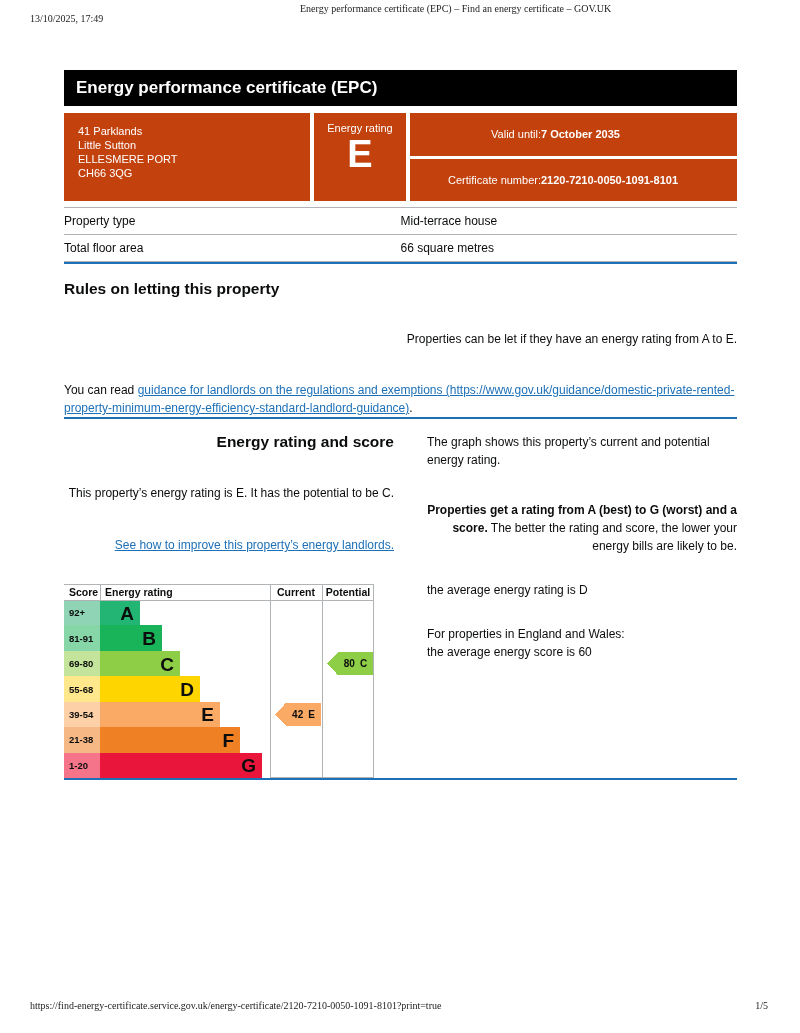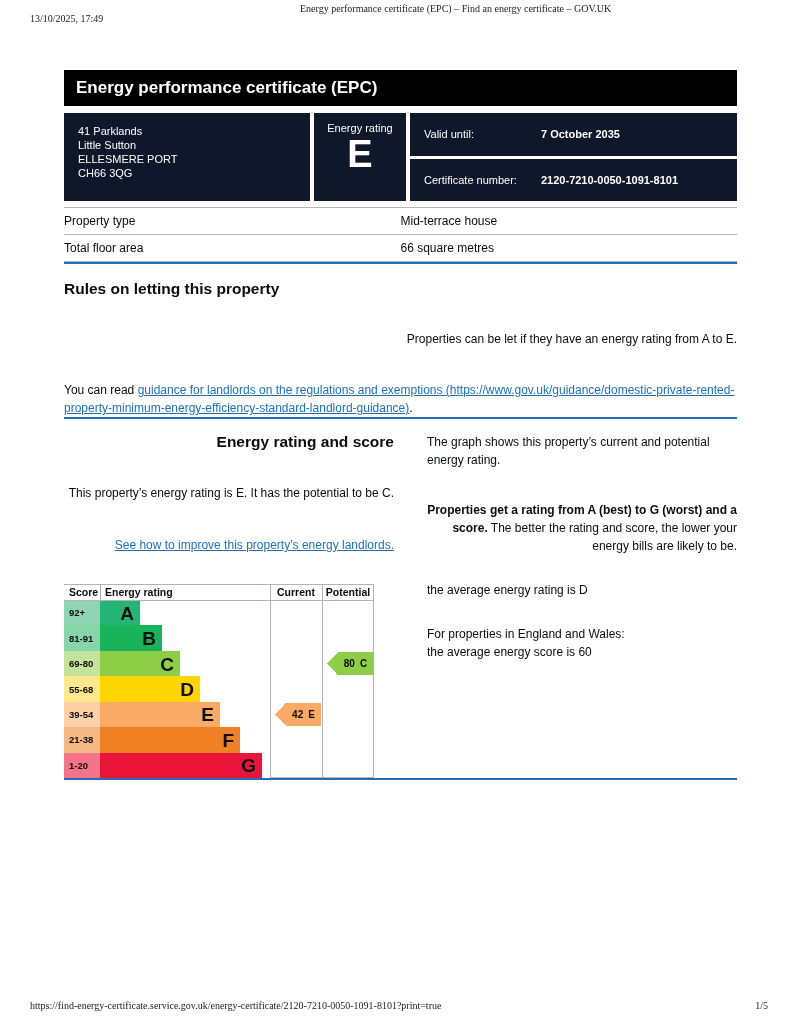--- a/index.html
+++ b/index.html
@@ -15,28 +15,28 @@
   .pf-page{bottom:22px;right:32px;}
 
   .page-content{padding:70px 63px 0 64px;}
 
   
   .banner{background:#000;color:#fff;font-size:17px;font-weight:bold;
           padding:9px 12px;line-height:18px;}
 
   
   .summary{margin-top:7px;display:flex;gap:4px;height:88px;}
-  .summary .box{background:#0f172a;color:#fff;}
+  .summary .box{background:#c2410c;color:#fff;}
   .addr{width:246px;box-sizing:border-box;padding:11px 14px;font-size:11px;line-height:14px;}
   .rating-box{width:92px;box-sizing:border-box;text-align:center;padding-top:9px;}
   .rating-box .lbl{font-size:11px;}
   .rating-box .big{font-size:38px;font-weight:bold;line-height:40px;}
   .sum-right{flex:1;display:flex;flex-direction:column;gap:3px;}
   .sum-right .box{flex:1;display:flex;align-items:center;box-sizing:border-box;padding-left:14px;font-size:11px;}
-  .sum-right .k{width:117px;flex:none;}
+  .sum-right .k{width:117px;flex:none;text-align:right;}
   .sum-right .v{font-weight:bold;}
 
   
   table.props{width:100%;border-collapse:collapse;margin-top:6px;border-top:1px solid #b1b4b6;}
   table.props td{border-bottom:1px solid #b1b4b6;padding:6px 0;font-size:12px;}
   table.props td.val{width:50%;}
 
   hr.sect{border:none;border-top:2px solid #1d70b8;margin:0;}
   .hr1{margin-top:10px;} .hr2{margin-top:32px;} .hr3{margin-top:16px;}
 

